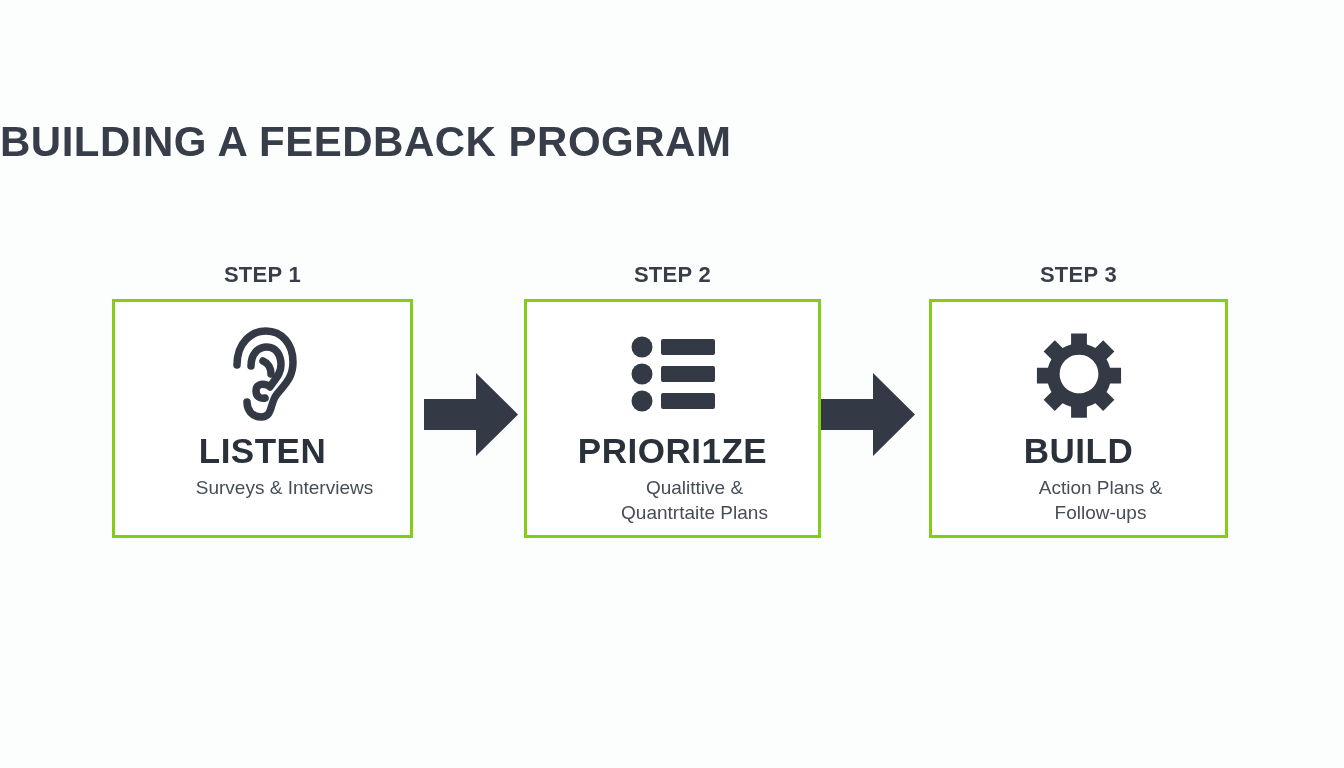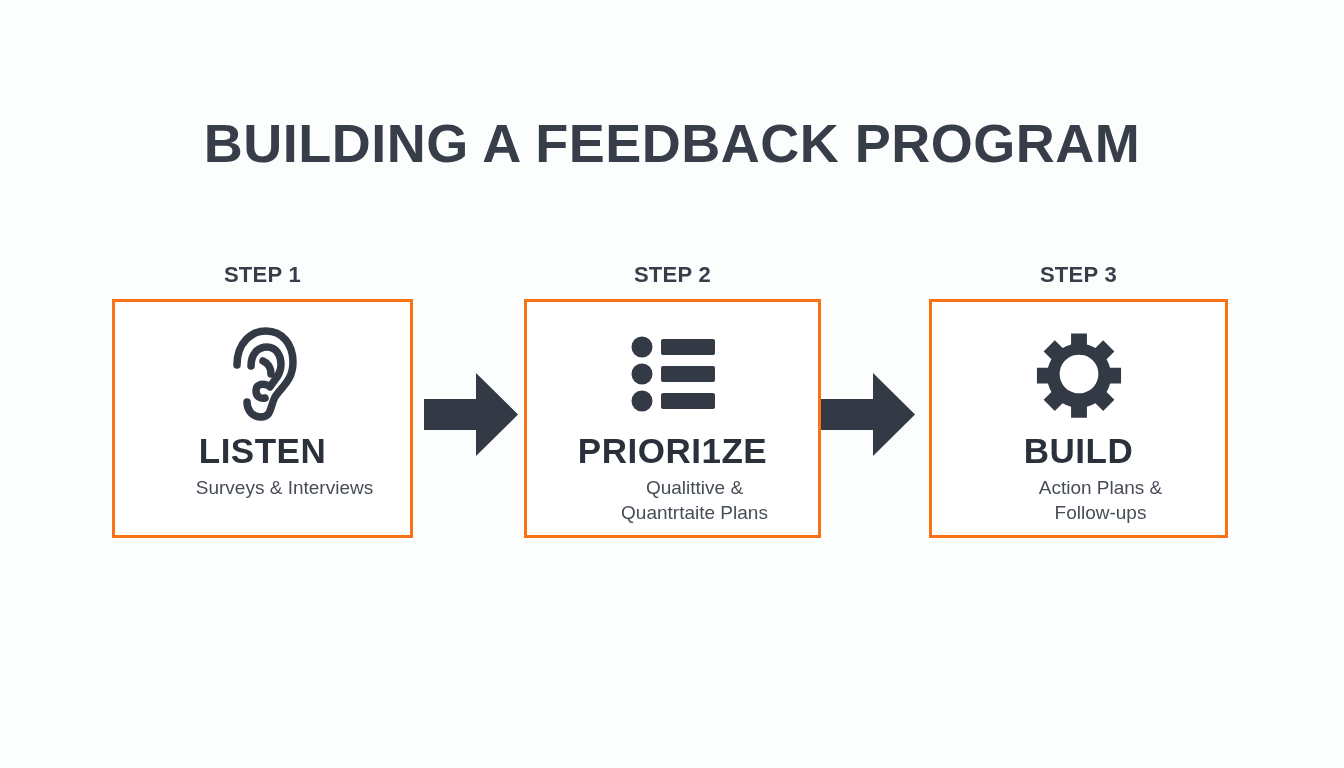--- a/index.html
+++ b/index.html
@@ -17,24 +17,24 @@
   #infographic {
     position: absolute;
     left: 0; top: 0;
     width: 1344px;
     height: 768px;
     background: #fcfdfd;
   }
   .page-title {
     position: absolute;
     left: 0;
-    top: 112px;
+    top: 118px;
     width: 1344px;
-    text-align: center;
-    font-size: 54px;
+    text-align: left;
+    font-size: 42px;
     font-weight: bold;
     letter-spacing: 0.5px;
     color: #373e49;
     font-family: "Liberation Sans", sans-serif;
     white-space: nowrap;
   }
   .steps-row {
     position: absolute;
     left: 0;
     top: 262px;
@@ -53,21 +53,21 @@
     text-align: center;
     font-size: 22px;
     font-weight: bold;
     color: #373e49;
     letter-spacing: 0.3px;
     line-height: 26px;
     margin-bottom: 11px;
     font-family: "Liberation Sans", sans-serif;
   }
   .card {
-    border: 3px solid #f97316;
+    border: 3px solid #84cc16;
     background: #ffffff;
     height: 239px;
     box-sizing: border-box;
     position: relative;
     display: flex;
     flex-direction: column;
     align-items: center;
   }
   .icon-wrap {
     height: 116px;

